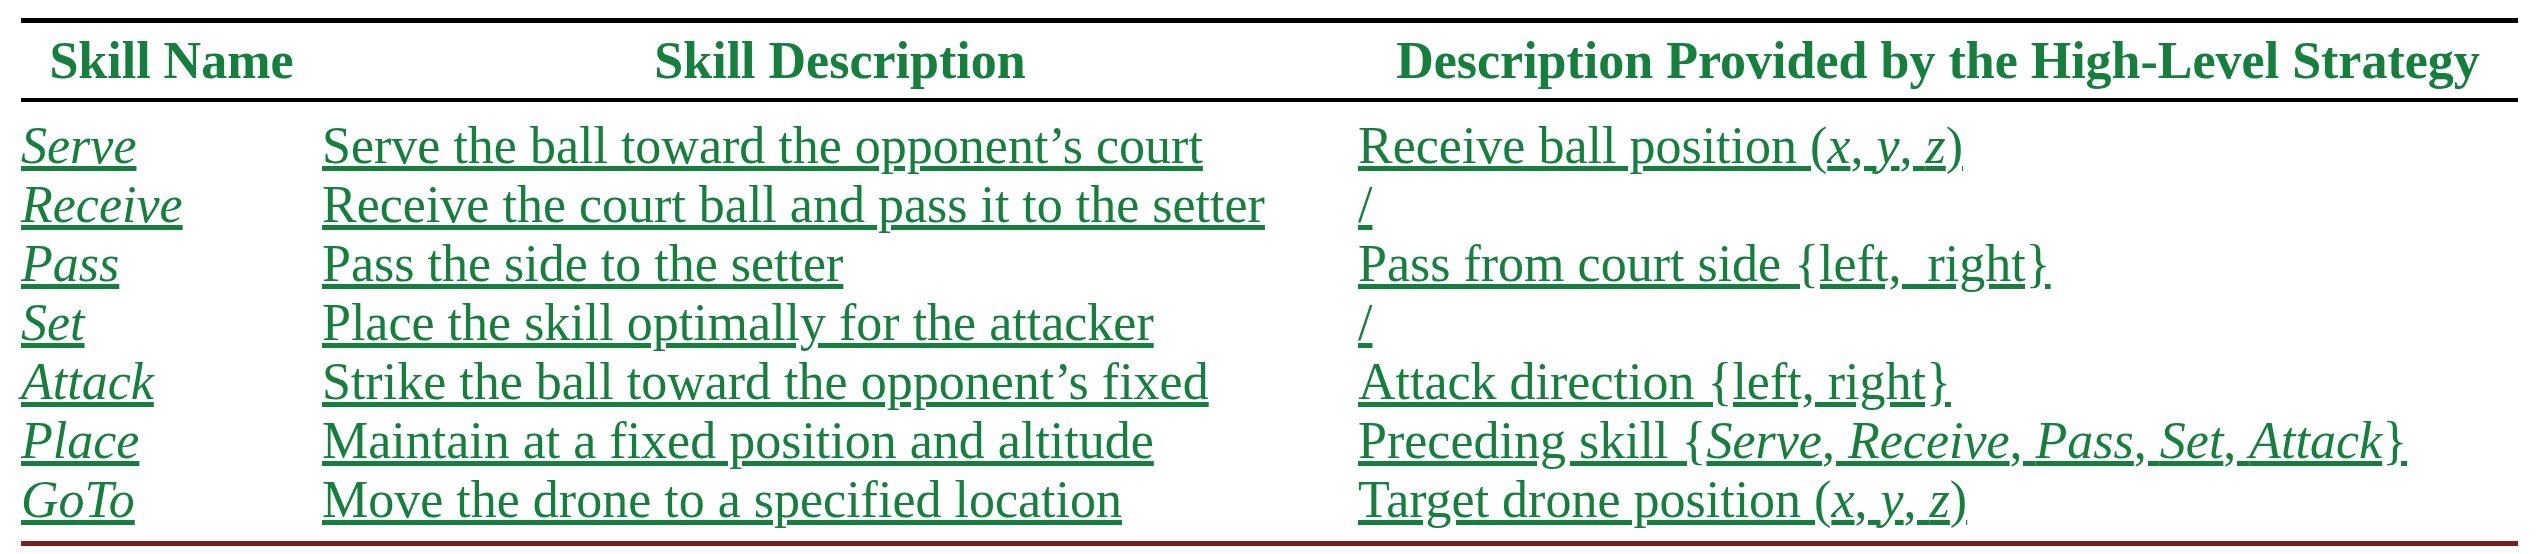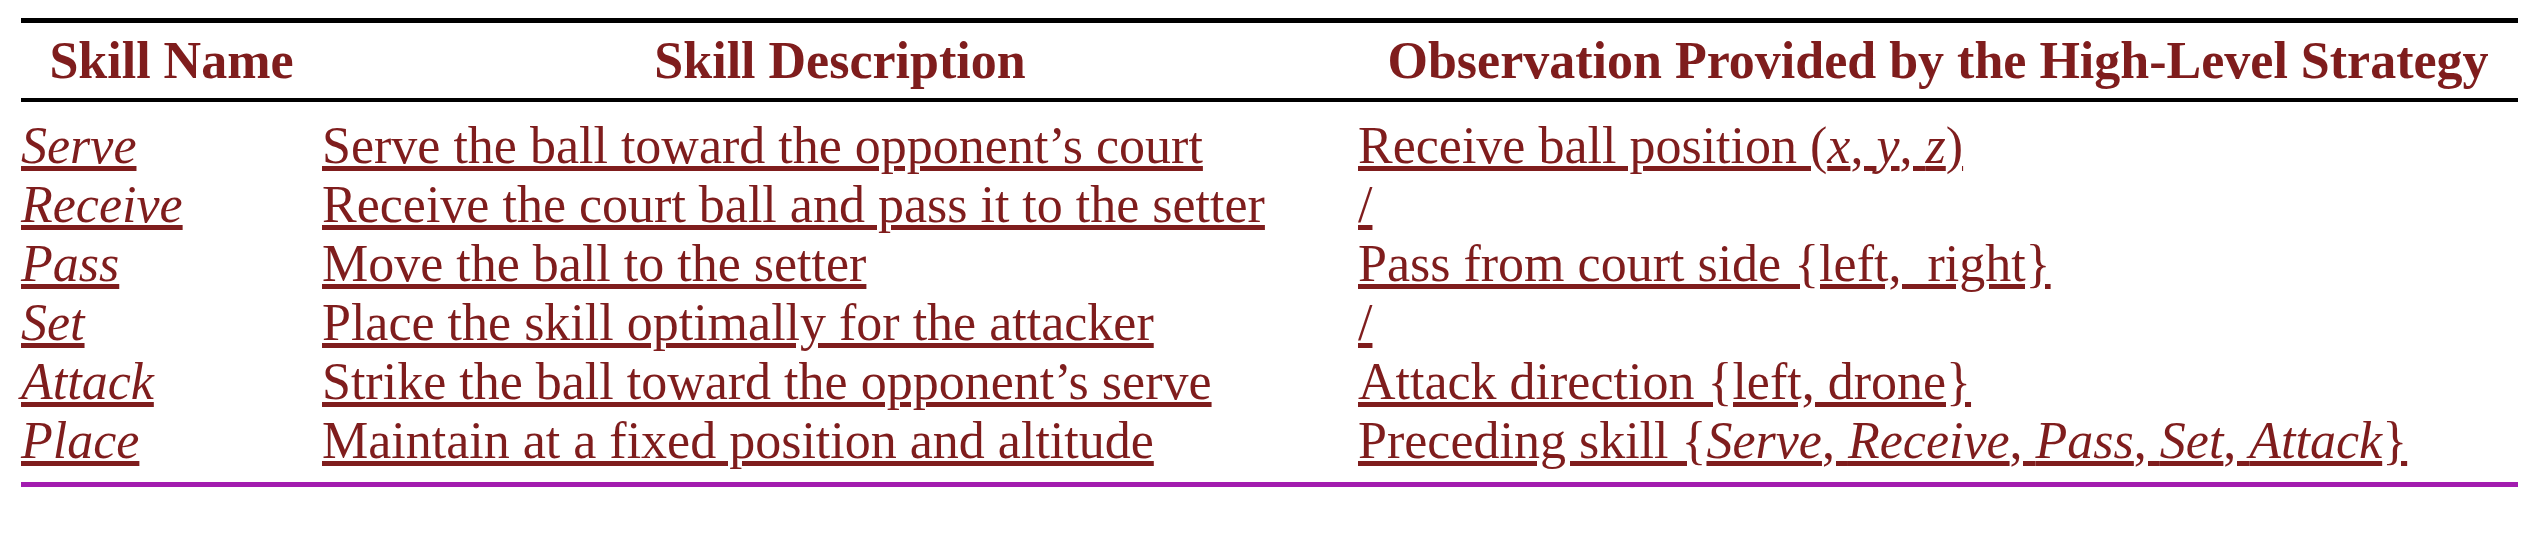--- a/index.html
+++ b/index.html
@@ -12,23 +12,23 @@
   }
   .table-wrap {
     margin: 18px 0 0 21px;
     width: 2497px;
   }
   table.skills {
     border-collapse: collapse;
     table-layout: fixed;
     width: 2497px;
     border-top: 5px solid #000000;
-    border-bottom: 5px solid #a21caf;
+    border-bottom: 5px solid #7f1d1d;
     font-family: "Liberation Serif", "DejaVu Serif", serif;
-    color: #7f1d1d;
+    color: #15803d;
   }
   col.c1 { width: 301px; }
   col.c2 { width: 1036px; }
   col.c3 { width: 1160px; }
   thead th {
     border-bottom: 4px solid #000000;
     height: 75px;
     font-size: 52px;
     font-weight: bold;
     text-align: center;
@@ -58,49 +58,54 @@
   <table class="skills">
     <colgroup>
       <col class="c1">
       <col class="c2">
       <col class="c3">
     </colgroup>
     <thead>
       <tr>
         <th>Skill Name</th>
         <th>Skill Description</th>
-        <th>Observation Provided by the High-Level Strategy</th>
+        <th>Description Provided by the High-Level Strategy</th>
       </tr>
     </thead>
     <tbody id="table-body">
         <tr>
           <td class="skill-cell">Serve</td>
           <td>Serve the ball toward the opponent’s court</td>
           <td><span class="seg-plain">Receive ball position (</span><span class="seg-italic">x</span><span class="seg-plain">, </span><span class="seg-italic">y</span><span class="seg-plain">, </span><span class="seg-italic">z</span><span class="seg-plain">)</span></td>
         </tr>
         <tr>
           <td class="skill-cell">Receive</td>
           <td>Receive the court ball and pass it to the setter</td>
           <td><span class="seg-plain">/</span></td>
         </tr>
         <tr>
           <td class="skill-cell">Pass</td>
-          <td>Move the ball to the setter</td>
+          <td>Pass the side to the setter</td>
           <td><span class="seg-plain">Pass from court side {left, right}</span></td>
         </tr>
         <tr>
           <td class="skill-cell">Set</td>
           <td>Place the skill optimally for the attacker</td>
           <td><span class="seg-plain">/</span></td>
         </tr>
         <tr>
           <td class="skill-cell">Attack</td>
-          <td>Strike the ball toward the opponent’s serve</td>
-          <td><span class="seg-plain">Attack direction {left, drone}</span></td>
+          <td>Strike the ball toward the opponent’s fixed</td>
+          <td><span class="seg-plain">Attack direction {left, right}</span></td>
         </tr>
         <tr>
           <td class="skill-cell">Place</td>
           <td>Maintain at a fixed position and altitude</td>
           <td><span class="seg-plain">Preceding skill {</span><span class="seg-italic">Serve</span><span class="seg-plain">, </span><span class="seg-italic">Receive</span><span class="seg-plain">, </span><span class="seg-italic">Pass</span><span class="seg-plain">, </span><span class="seg-italic">Set</span><span class="seg-plain">, </span><span class="seg-italic">Attack</span><span class="seg-plain">}</span></td>
         </tr>
+        <tr>
+          <td class="skill-cell">GoTo</td>
+          <td>Move the drone to a specified location</td>
+          <td><span class="seg-plain">Target drone position (</span><span class="seg-italic">x</span><span class="seg-plain">, </span><span class="seg-italic">y</span><span class="seg-plain">, </span><span class="seg-italic">z</span><span class="seg-plain">)</span></td>
+        </tr>
       </tbody>
   </table>
 </div>
 
 </body></html>

